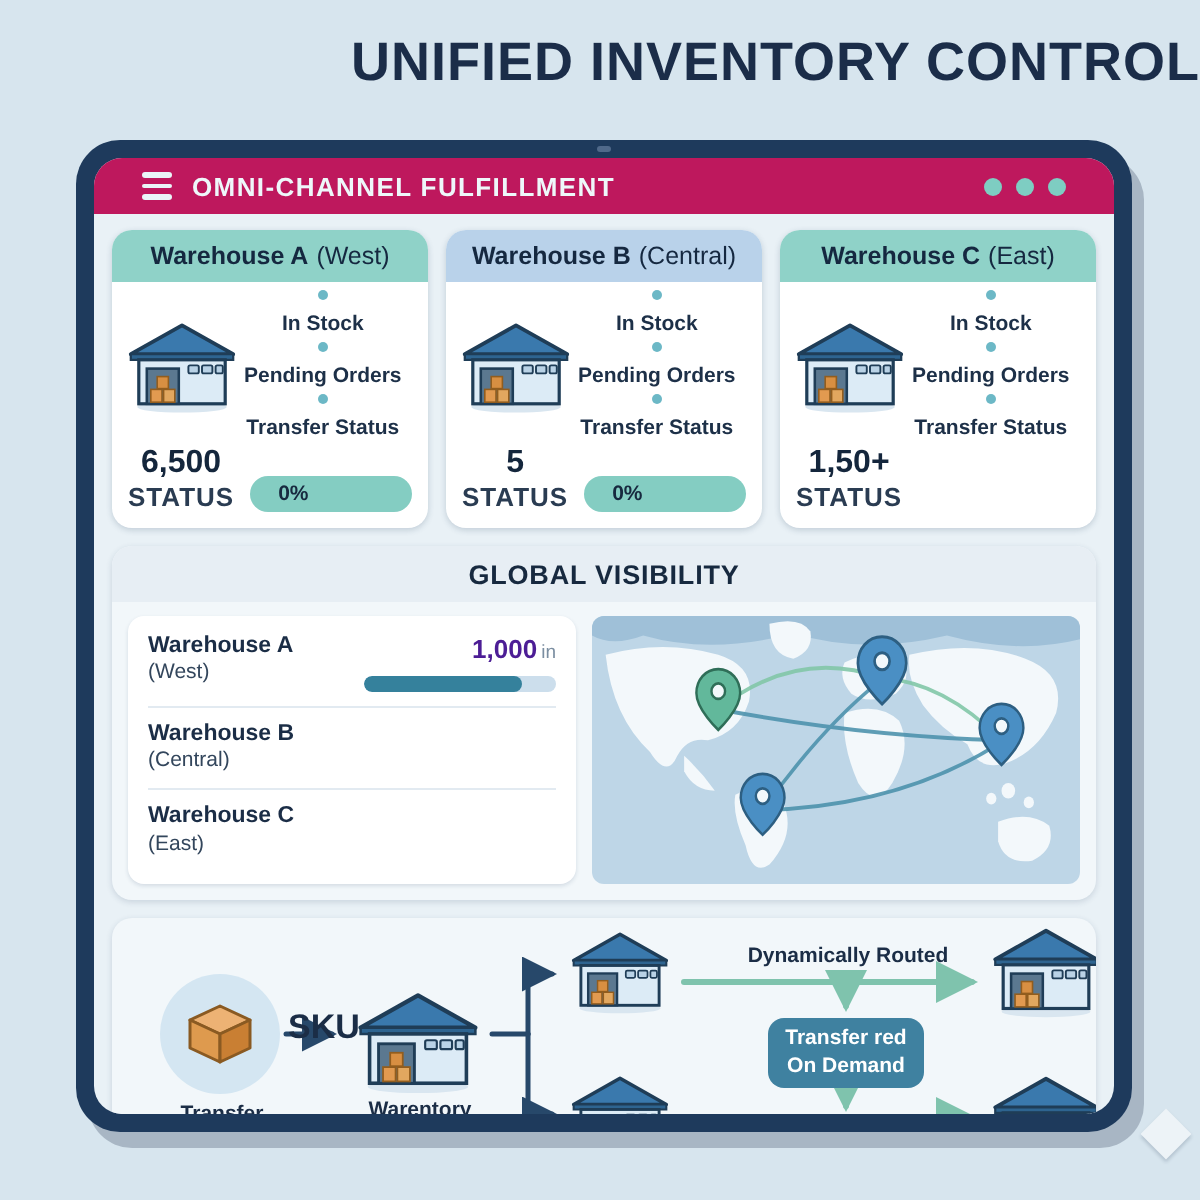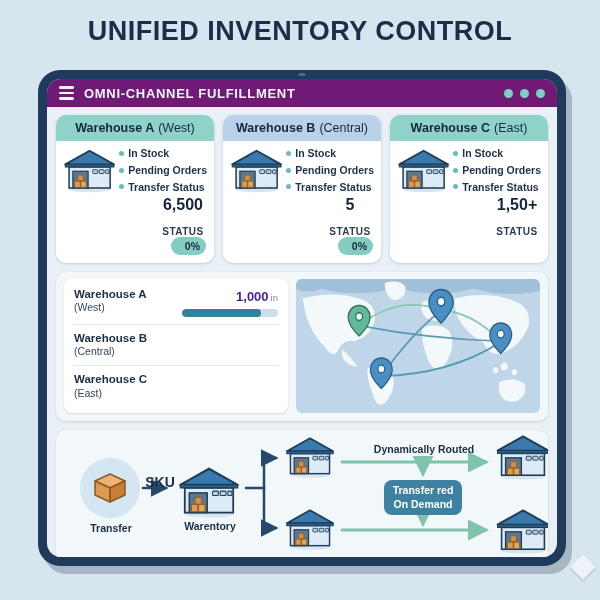--- a/index.html
+++ b/index.html
@@ -3,62 +3,62 @@
 <meta charset="utf-8">
 <style>
   html,body{margin:0;padding:0;}
   body{
     width:600px;height:600px;position:relative;overflow:hidden;
     background:#d7e5ee;
     font-family:"Liberation Sans",sans-serif;
     color:#17293f;
   }
   .page-title{
-    position:absolute;top:16px;left:0;width:100%;text-align:center;
+    position:absolute;top:16px;left:0;width:100%;text-align:right;
     font-size:27px;font-weight:800;color:#1b2d49;letter-spacing:.5px;
   }
   
   .window{
     position:absolute;left:38px;top:70px;width:528px;height:496px;
     background:#1e3a5c;border-radius:22px;padding:9px;box-sizing:border-box;
     box-shadow:6px 8px 0 rgba(27,45,73,.25);
   }
   .notch{position:absolute;top:3px;left:50%;transform:translateX(-50%);
     width:7px;height:3px;border-radius:2px;background:#50698a;}
   .window-inner{
     width:100%;height:100%;background:#e9f1f6;border-radius:14px;
     overflow:hidden;display:flex;flex-direction:column;
   }
   
-  .titlebar{height:28px;background:#701a75;display:flex;align-items:center;
-    padding:0 12px;gap:10px;flex:none;justify-content:space-between;}
+  .titlebar{height:28px;background:#be185d;display:flex;align-items:center;
+    padding:0 24px;gap:10px;flex:none;justify-content:space-between;}
   .hamburger{display:flex;flex-direction:column;gap:3px;cursor:pointer;}
   .hamburger span{width:15px;height:2.5px;border-radius:2px;background:#eaf5f8;}
   .titlebar-title{color:#eef7fa;font-weight:800;font-size:13px;letter-spacing:.7px;flex:1;}
   .dots{display:flex;gap:7px;}
   .dots i{width:9px;height:9px;border-radius:50%;background:#7ecdc2;display:block;}
   
   .cards-row{display:flex;gap:9px;padding:8px 9px;flex:none;}
   .wh-card{flex:1;background:#fff;border-radius:10px;overflow:hidden;
     box-shadow:0 1px 3px rgba(30,58,92,.2);}
   .card-header{height:26px;display:flex;align-items:center;justify-content:center;
     gap:4px;font-size:12.5px;color:#152840;white-space:nowrap;}
   .card-header b{font-weight:800;}
   .card-header .rg{font-weight:400;}
   .hdr-mint{background:#8fd2c8;}
   .hdr-blue{background:#b9d2ea;}
   .card-body{padding:4px 7px 8px;}
   .card-top{display:flex;align-items:center;gap:3px;}
   .bullets{list-style:none;margin:0;padding:0;font-size:10.5px;font-weight:700;color:#1d3048;}
-  .bullets li{display:flex;align-items:center;gap:4px;line-height:1.6;white-space:nowrap;}
+  .bullets li{display:flex;align-items:center;gap:4px;line-height:1.6;white-space:nowrap;flex-direction:column;}
   .bullets .dot{width:5px;height:5px;border-radius:50%;background:#6cb8c6;flex:none;}
-  .card-bottom{display:flex;align-items:flex-end;margin-top:1px;padding:0 1px;flex-direction:column;}
+  .card-bottom{display:flex;align-items:flex-end;margin-top:1px;padding:0 1px;}
   .stat{text-align:center;min-width:46px;}
   .stat-value{font-size:16px;font-weight:800;color:#14263c;line-height:1.1;}
-  .stat-label{font-size:10px;font-weight:800;color:#2a3c52;letter-spacing:.5px;margin-top:12px;}
+  .stat-label{font-size:13px;font-weight:800;color:#2a3c52;letter-spacing:.5px;}
   .pill{flex:1;margin-left:8px;border-radius:11px;font-size:10.5px;font-weight:800;
     color:#17293f;padding:3px 6px;text-align:center;}
   .pill-mint{background:#84cdc2;text-align:left;padding-left:14px;}
   .pill-blue{background:#bcd7e8;}
   
   .section{margin:1px 9px 8px;background:#f2f7fa;border-radius:10px;overflow:hidden;
     box-shadow:0 1px 3px rgba(30,58,92,.16);flex:none;}
   .section-title{text-align:center;font-size:13.5px;font-weight:800;color:#17293f;
     padding:7px 0 6px;background:#e7eef4;letter-spacing:.4px;}
   
@@ -77,21 +77,21 @@
   .bar-fill{height:100%;background:#35819c;border-radius:4px;}
   .gv-map{flex:1;border-radius:6px;overflow:hidden;line-height:0;}
   
   .flow{position:relative;height:128px;margin:2px 8px 7px;}
   .flow-lines{position:absolute;inset:0;}
   .abs{position:absolute;}
   .src-circle{left:16px;top:26px;width:60px;height:60px;border-radius:50%;
     background:#d4e6f2;display:flex;align-items:center;justify-content:center;}
   .flow-label{font-size:10.5px;font-weight:800;color:#1b2d46;text-align:center;line-height:1.25;}
   .src-label{left:0;top:90px;width:94px;}
-  .sku-label{left:80px;top:42px;width:32px;font-size:14px;}
+  .sku-label{left:80px;top:42px;width:32px;font-size:17px;}
   .hub-icon{left:112px;top:34px;}
   .hub-label{left:92px;top:88px;width:108px;}
   .wh-m-top{left:220px;top:4px;}
   .wh-m-bot{left:220px;top:76px;}
   .route-top-label{left:290px;top:11px;width:140px;}
   .transfer-box{left:320px;top:48px;width:78px;background:#3f81a0;color:#fff;
     border-radius:8px;padding:4px 2px;font-size:10.5px;font-weight:800;
     text-align:center;line-height:1.3;box-sizing:border-box;}
   .wh-r-top{left:430px;top:2px;}
   .wh-r-bot{left:430px;top:76px;}
@@ -245,20 +245,21 @@
             <div class="stat">
               <div class="stat-value">1,50+</div>
               <div class="stat-label">STATUS</div>
             </div>
           </div>
         </div>
       </div>
     </div>
 
     <div class="section">
+      <div class="section-title">GLOBAL VISIBILITY</div>
       <div class="gv-content">
         <div class="gv-list">
 
           <div class="gv-row">
             <div class="gv-name">
               <span>Warehouse A</span>
               <span class="gv-region">(West)</span>
             </div>
             <div class="gv-right">
               <span class="gv-value">1,000</span><span class="gv-unit">in</span>

